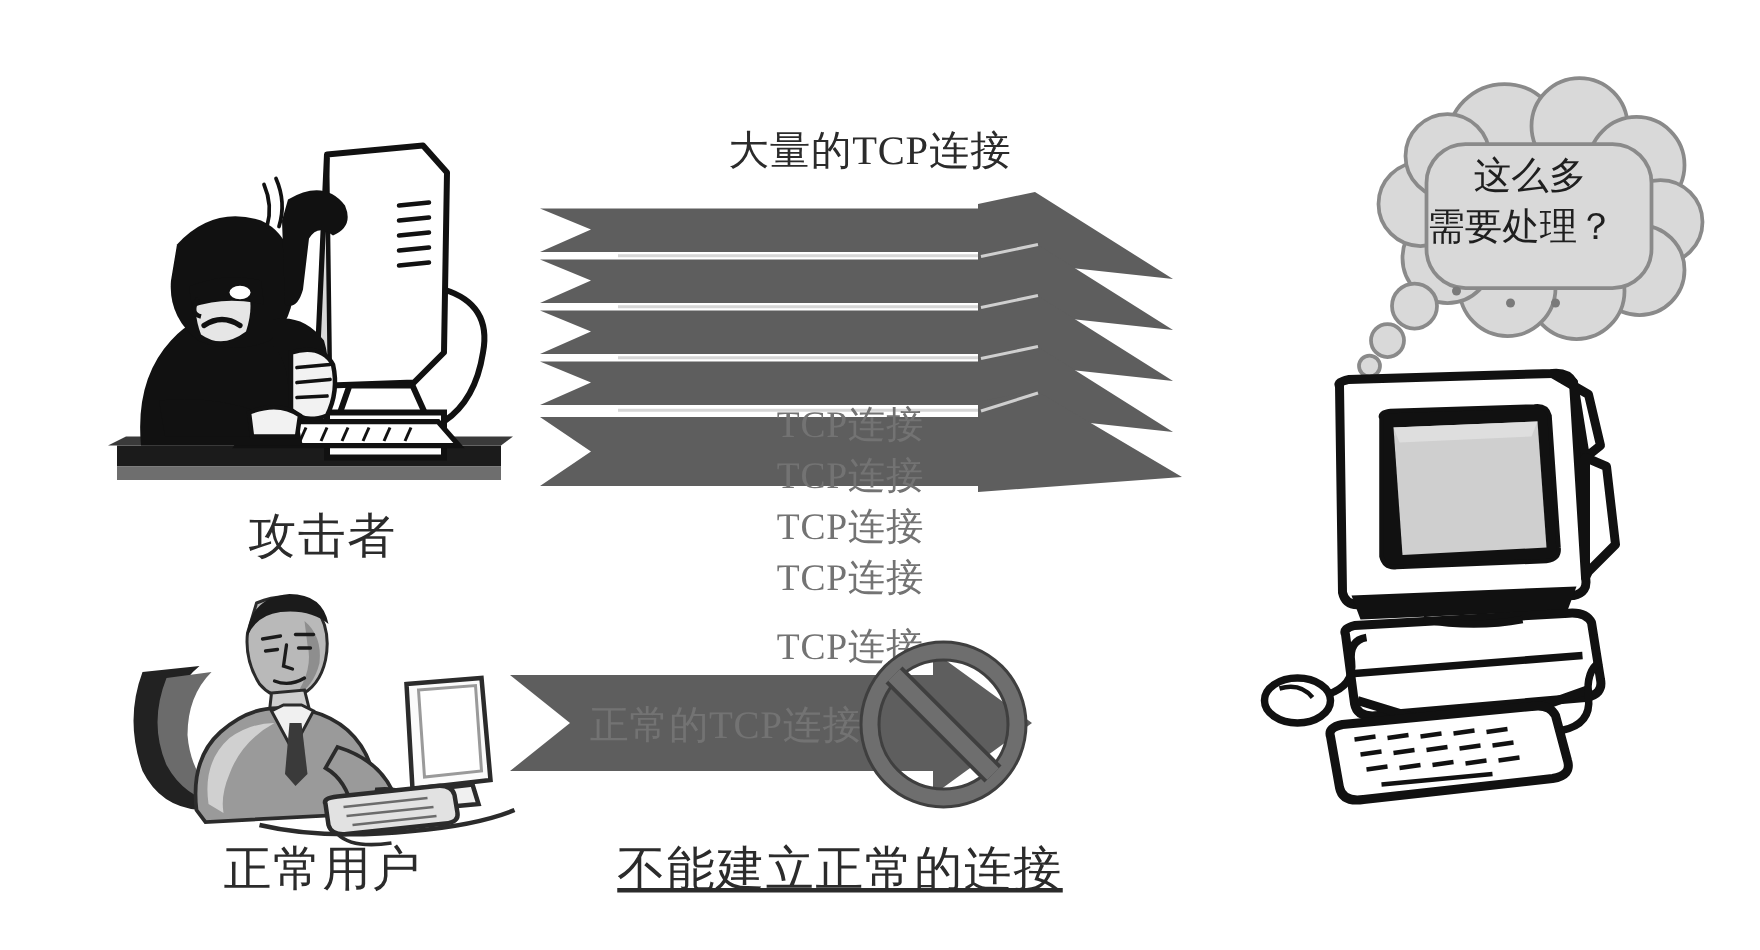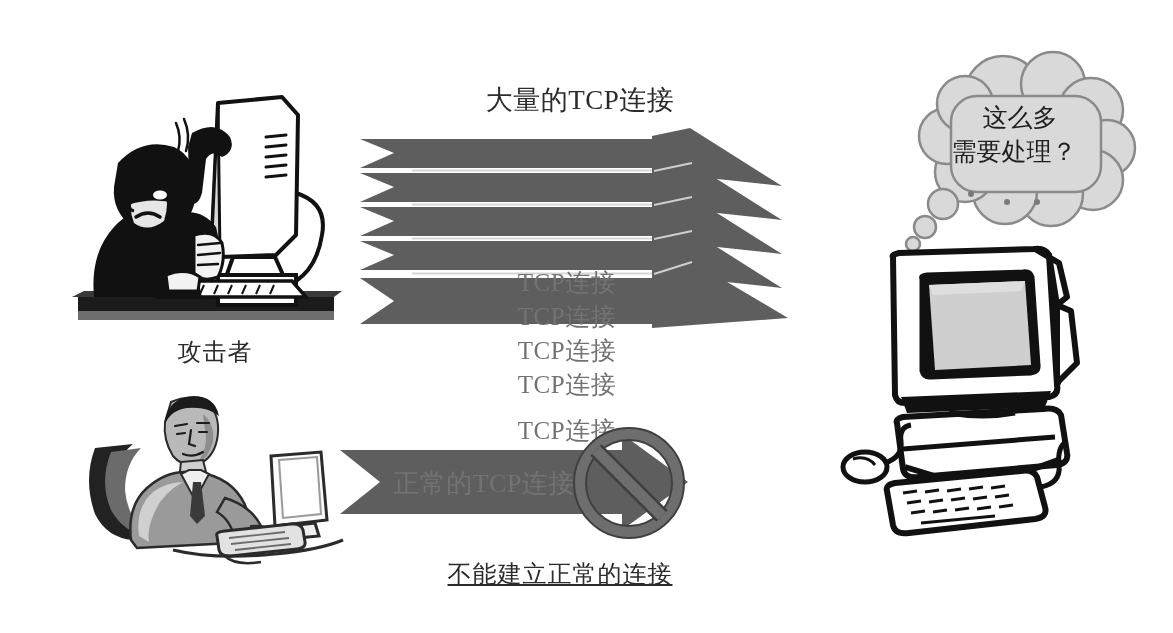--- a/index.html
+++ b/index.html
@@ -20,21 +20,21 @@
   .abs { position: absolute; }
 
   
   .label {
     font-family: "Liberation Serif", "DejaVu Serif", serif;
     color: #2b2b2b;
     white-space: nowrap;
     text-align: center;
   }
   .caption {
-    font-size: 24px;
+    font-size: 32px;
     letter-spacing: 1px;
   }
   .title-flow {
     font-size: 27px;
     letter-spacing: 0.5px;
   }
   .band-text {
     color: #737373;
     font-family: "Liberation Serif", "DejaVu Serif", serif;
     font-size: 25px;
@@ -313,20 +313,21 @@
       <g stroke="#6b6b6b" stroke-width="1.8">
         <path d="M154 148 L210 142"></path>
         <path d="M156 154 L214 148"></path>
         <path d="M160 160 L216 154"></path>
       </g>
 
       <path d="M98 160 Q140 170 200 164 Q244 160 268 150" fill="none" stroke="#2b2b2b" stroke-width="3"></path>
       <path d="M150 166 Q160 176 186 172" fill="none" stroke="#2b2b2b" stroke-width="2.5"></path>
     </svg>
   </div>
+  <div class="abs label caption" style="left:75px; top:558px; width:280px;">正常用户</div>
 
   <div class="abs" style="left:336px; top:430px; width:400px; height:105px;">
     <svg width="400" height="105" viewBox="0 0 400 105">
 
       <path d="M4 20 L286 20 L286 4 L352 52 L286 100 L286 84 L4 84 L44 52 Z" fill="#5e5e5e"></path>
     </svg>
     <div class="abs band-text" style="left:18px; top:36px; width:260px; font-size:26px;">正常的TCP连接</div>
 
     <div class="abs" style="left:234px; top:-6px; width:118px; height:118px;">
       <svg width="118" height="118" viewBox="0 0 118 118">

